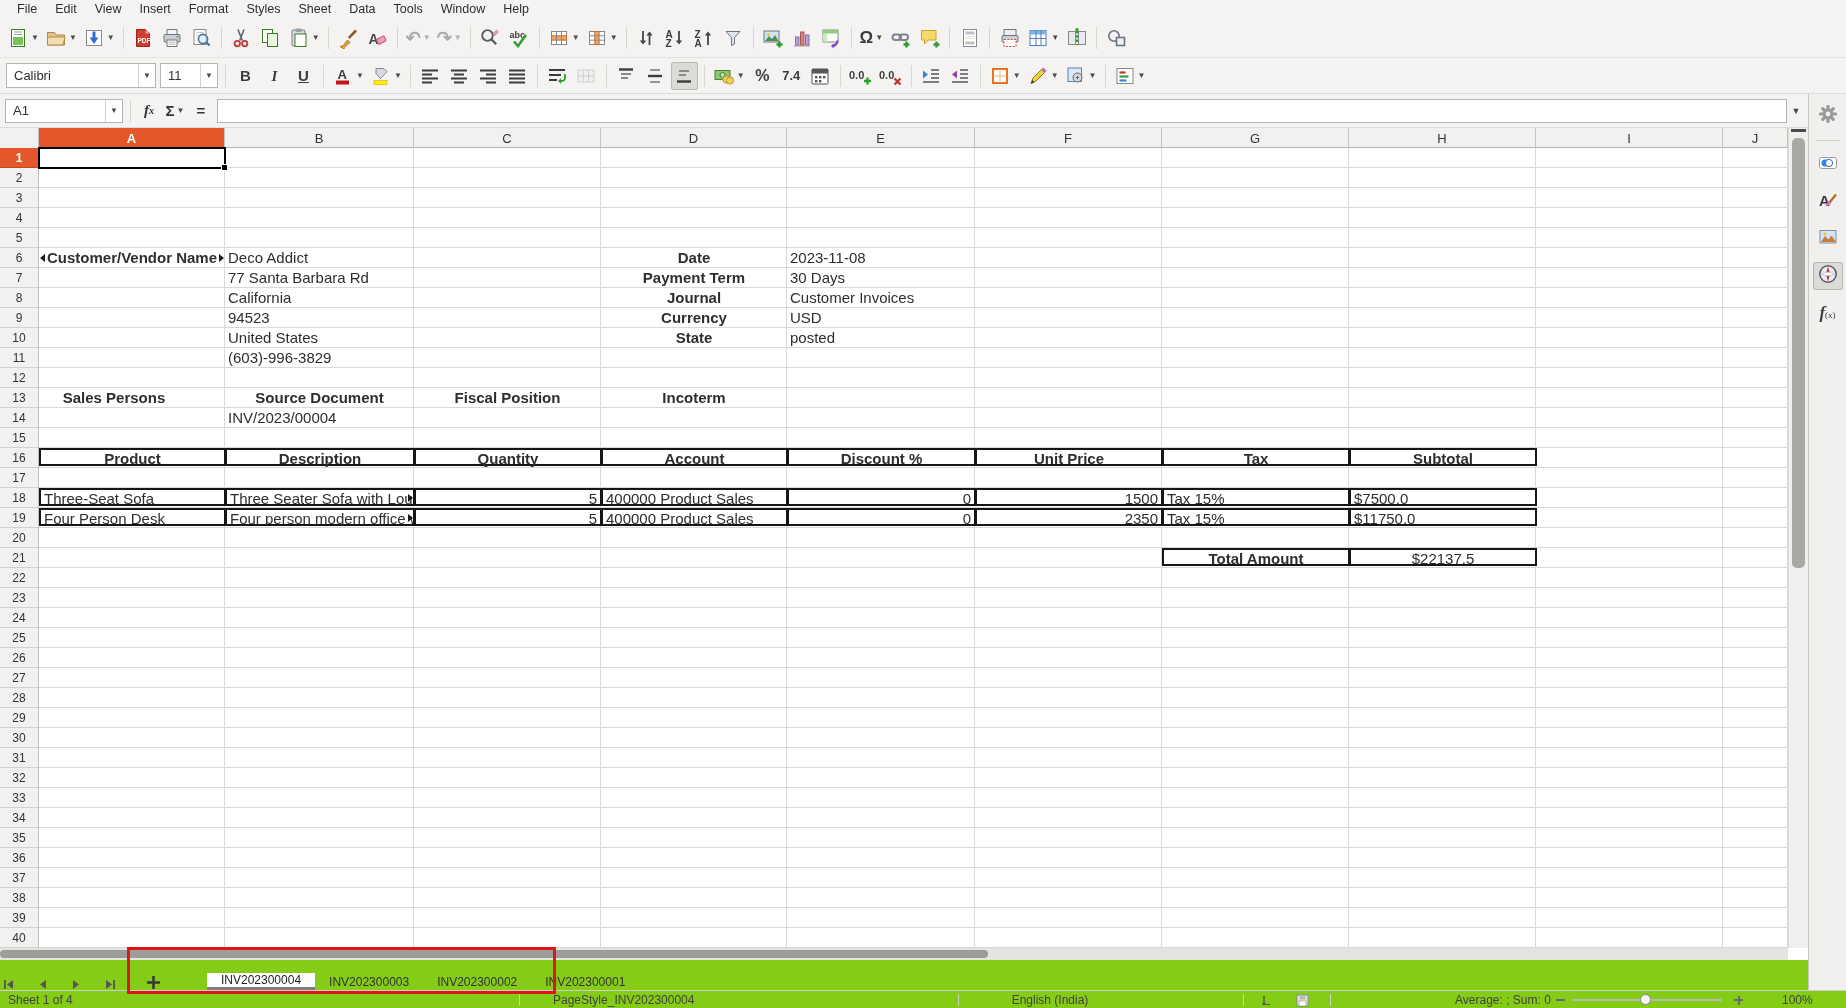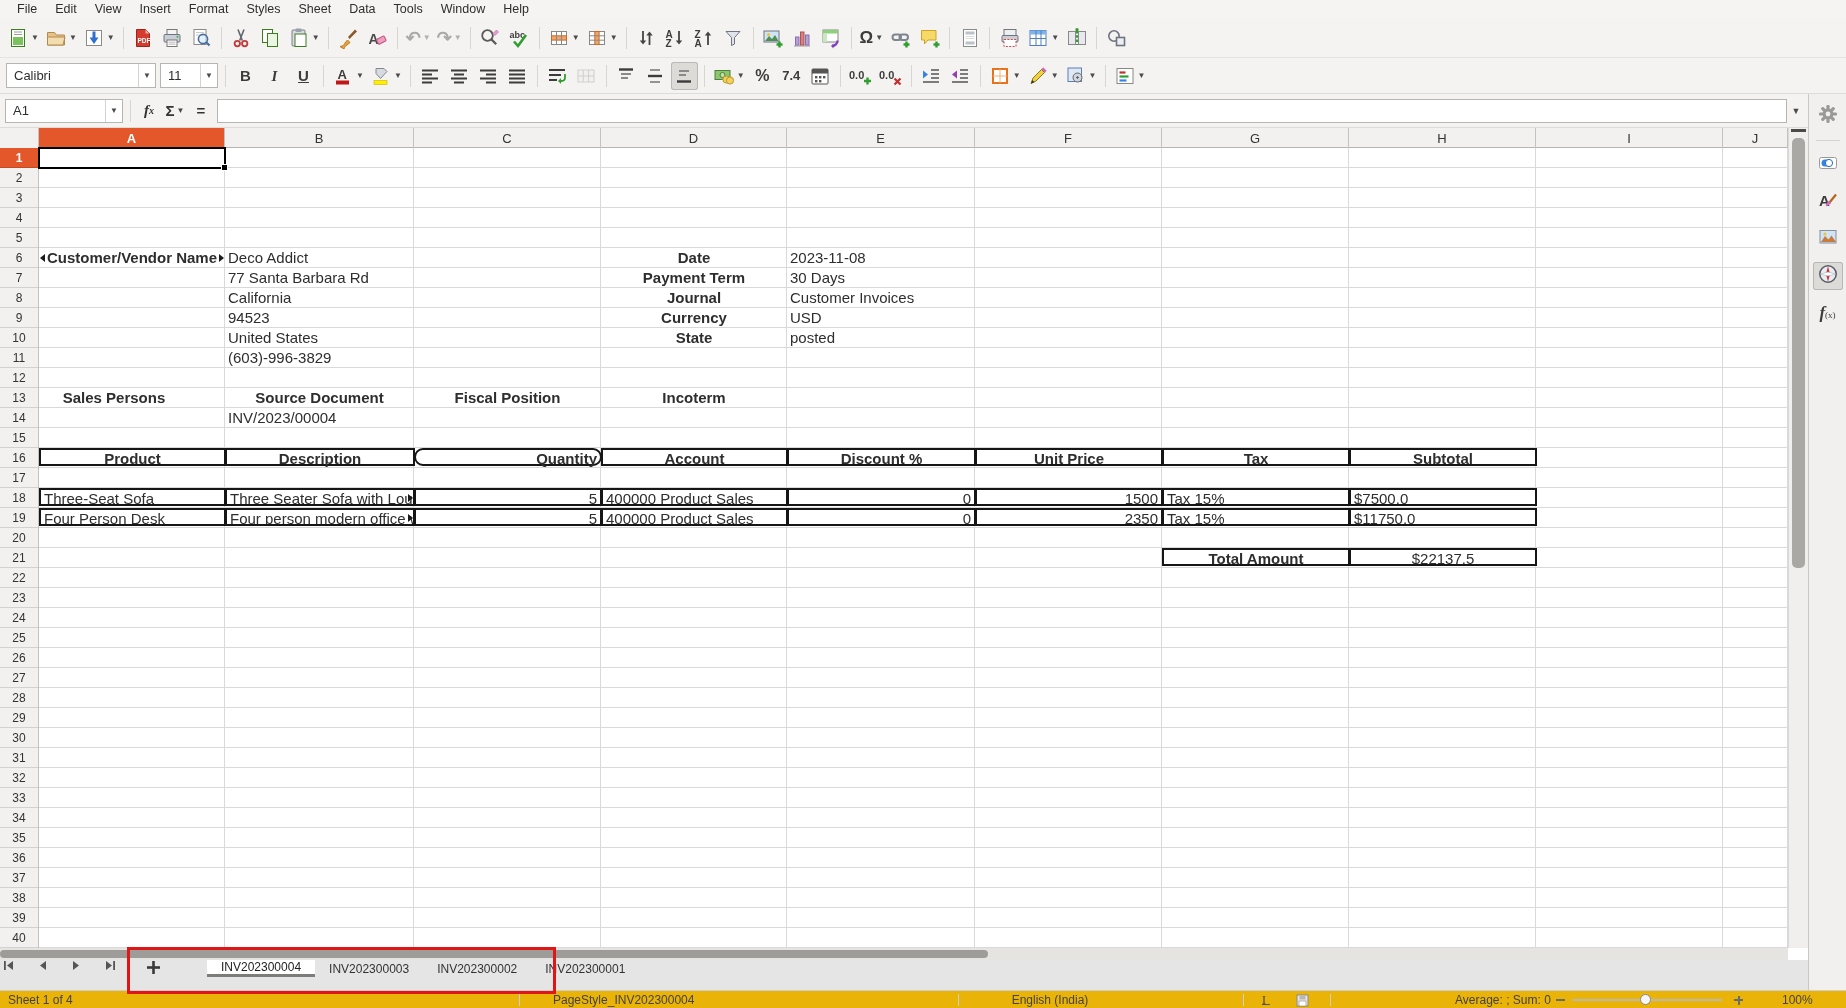--- a/index.html
+++ b/index.html
@@ -58,29 +58,29 @@
   #selhandle { position:absolute; width:7px; height:7px; background:#000; border:1px solid #fff; z-index:7; }
 
   
   #vscroll { position:absolute; left:1788px; top:34px; width:20px; height:820px; background:#f0efed; border-left:1px solid #dad9d6; }
   #vscroll .split { position:absolute; top:1px; left:2px; width:15px; height:3px; background:#4a4a4a; }
   #vscroll .thumb { position:absolute; top:10px; left:3px; width:13px; height:430px; background:#a9a8a5; border-radius:5px; }
   #hscroll { position:absolute; left:0; top:854px; width:1788px; height:12px; background:#e5e4e1; }
   #hscroll .thumb { position:absolute; left:0; top:2px; width:988px; height:8px; background:#9d9c99; border-radius:4px; }
 
   
-  #tabbar { position:absolute; left:0; top:866px; width:1808px; height:30px; background:#e5e5e5; display:flex; align-items:flex-start;gap:17px; }
+  #tabbar { position:absolute; left:0; top:866px; width:1808px; height:30px; background:#84cc16; display:flex; align-items:flex-end;gap:17px; }
   .tnav { width:17px; display:flex; align-items:center; justify-content:center; }
   #add-sheet { width:22px; display:flex; align-items:center; justify-content:center; margin-left:6px; }
   #tabs { display:flex; margin-left:26px; }
   .sheet-tab { padding:0 14px; display:flex; align-items:center; font-size:12px; color:#333; position:relative; }
   .sheet-tab.active { background:#fff; color:#1d1d1d; border-bottom:3px solid #7d7c79; }
 
   
-  #statusbar { position:absolute; left:0; top:990px; width:1846px; height:18px; background:#eab308; border-top:1px solid #cfcecb; font-size:12px; color:#434343; }
+  #statusbar { position:absolute; left:0; top:990px; width:1846px; height:18px; background:#84cc16; border-top:1px solid #cfcecb; font-size:12px; color:#434343; }
   .sb-item { position:absolute; top:1px; line-height:16px; white-space:nowrap; }
   .sb-center { text-align:center; }
   .sb-sep { position:absolute; top:3px; width:1px; height:12px; background:#cfcecb; }
   #imode-bar { position:absolute; left:1262px; top:13px; width:8px; height:1px; background:#555; }
   .zbtn { position:absolute; top:8px; width:9px; height:2px; background:#6a6a6a; }
   #zoom-in-v { position:absolute; left:1737.5px; top:4.5px; width:2px; height:9px; background:#6a6a6a; }
   #zoom-track { position:absolute; left:1572px; top:8px; width:150px; height:2px; background:#b9b8b5; }
   #zoom-thumb { position:absolute; left:1640px; top:3px; width:11px; height:11px; border-radius:50%; background:#f7f6f4; border:1px solid #8a8988; }
 
   
@@ -739,21 +739,21 @@
           <div class="cellc b" style="left: 562px; top: 180px; width: 186px; text-align: center;">State</div>
           <div class="cellc" style="left: 748px; top: 180px; width: 188px; text-align: left;">posted</div>
           <div class="cellc" style="left: 186px; top: 200px; width: 189px; text-align: left;">(603)-996-3829</div>
           <div class="cellc b" style="left: 0px; top: 240px; width: 150px; text-align: center;">Sales Persons</div>
           <div class="cellc b" style="left: 186px; top: 240px; width: 189px; text-align: center;">Source Document</div>
           <div class="cellc b" style="left: 375px; top: 240px; width: 187px; text-align: center;">Fiscal Position</div>
           <div class="cellc b" style="left: 562px; top: 240px; width: 186px; text-align: center;">Incoterm</div>
           <div class="cellc" style="left: 186px; top: 260px; width: 189px; text-align: left;">INV/2023/00004</div>
           <div class="cellc b boxed" style="left: 0px; top: 300px; width: 187px; text-align: center;">Product</div>
           <div class="cellc b boxed" style="left: 186px; top: 300px; width: 190px; text-align: center;">Description</div>
-          <div class="cellc b boxed" style="left: 375px; top: 300px; width: 188px; text-align: right; border-radius: 10px;">Quantity</div>
+          <div class="cellc b boxed" style="left: 375px; top: 300px; width: 188px; text-align: center;">Quantity</div>
           <div class="cellc b boxed" style="left: 562px; top: 300px; width: 187px; text-align: center;">Account</div>
           <div class="cellc b boxed" style="left: 748px; top: 300px; width: 189px; text-align: center;">Discount %</div>
           <div class="cellc b boxed" style="left: 936px; top: 300px; width: 188px; text-align: center;">Unit Price</div>
           <div class="cellc b boxed" style="left: 1123px; top: 300px; width: 188px; text-align: center;">Tax</div>
           <div class="cellc b boxed" style="left: 1310px; top: 300px; width: 188px; text-align: center;">Subtotal</div>
           <div class="cellc boxed" style="left: 0px; top: 340px; width: 187px; text-align: left;">Three-Seat Sofa</div>
           <div class="cellc boxed clip" style="left: 186px; top: 340px; width: 190px; text-align: left;">Three Seater Sofa with Lounger in Steel Grey Colour</div>
           <span class="clipmark right" style="left: 369px; top: 346px;"></span>
           <div class="cellc boxed" style="left: 375px; top: 340px; width: 188px; text-align: right;">5</div>
           <div class="cellc boxed" style="left: 562px; top: 340px; width: 187px; text-align: left;">400000 Product Sales</div>

